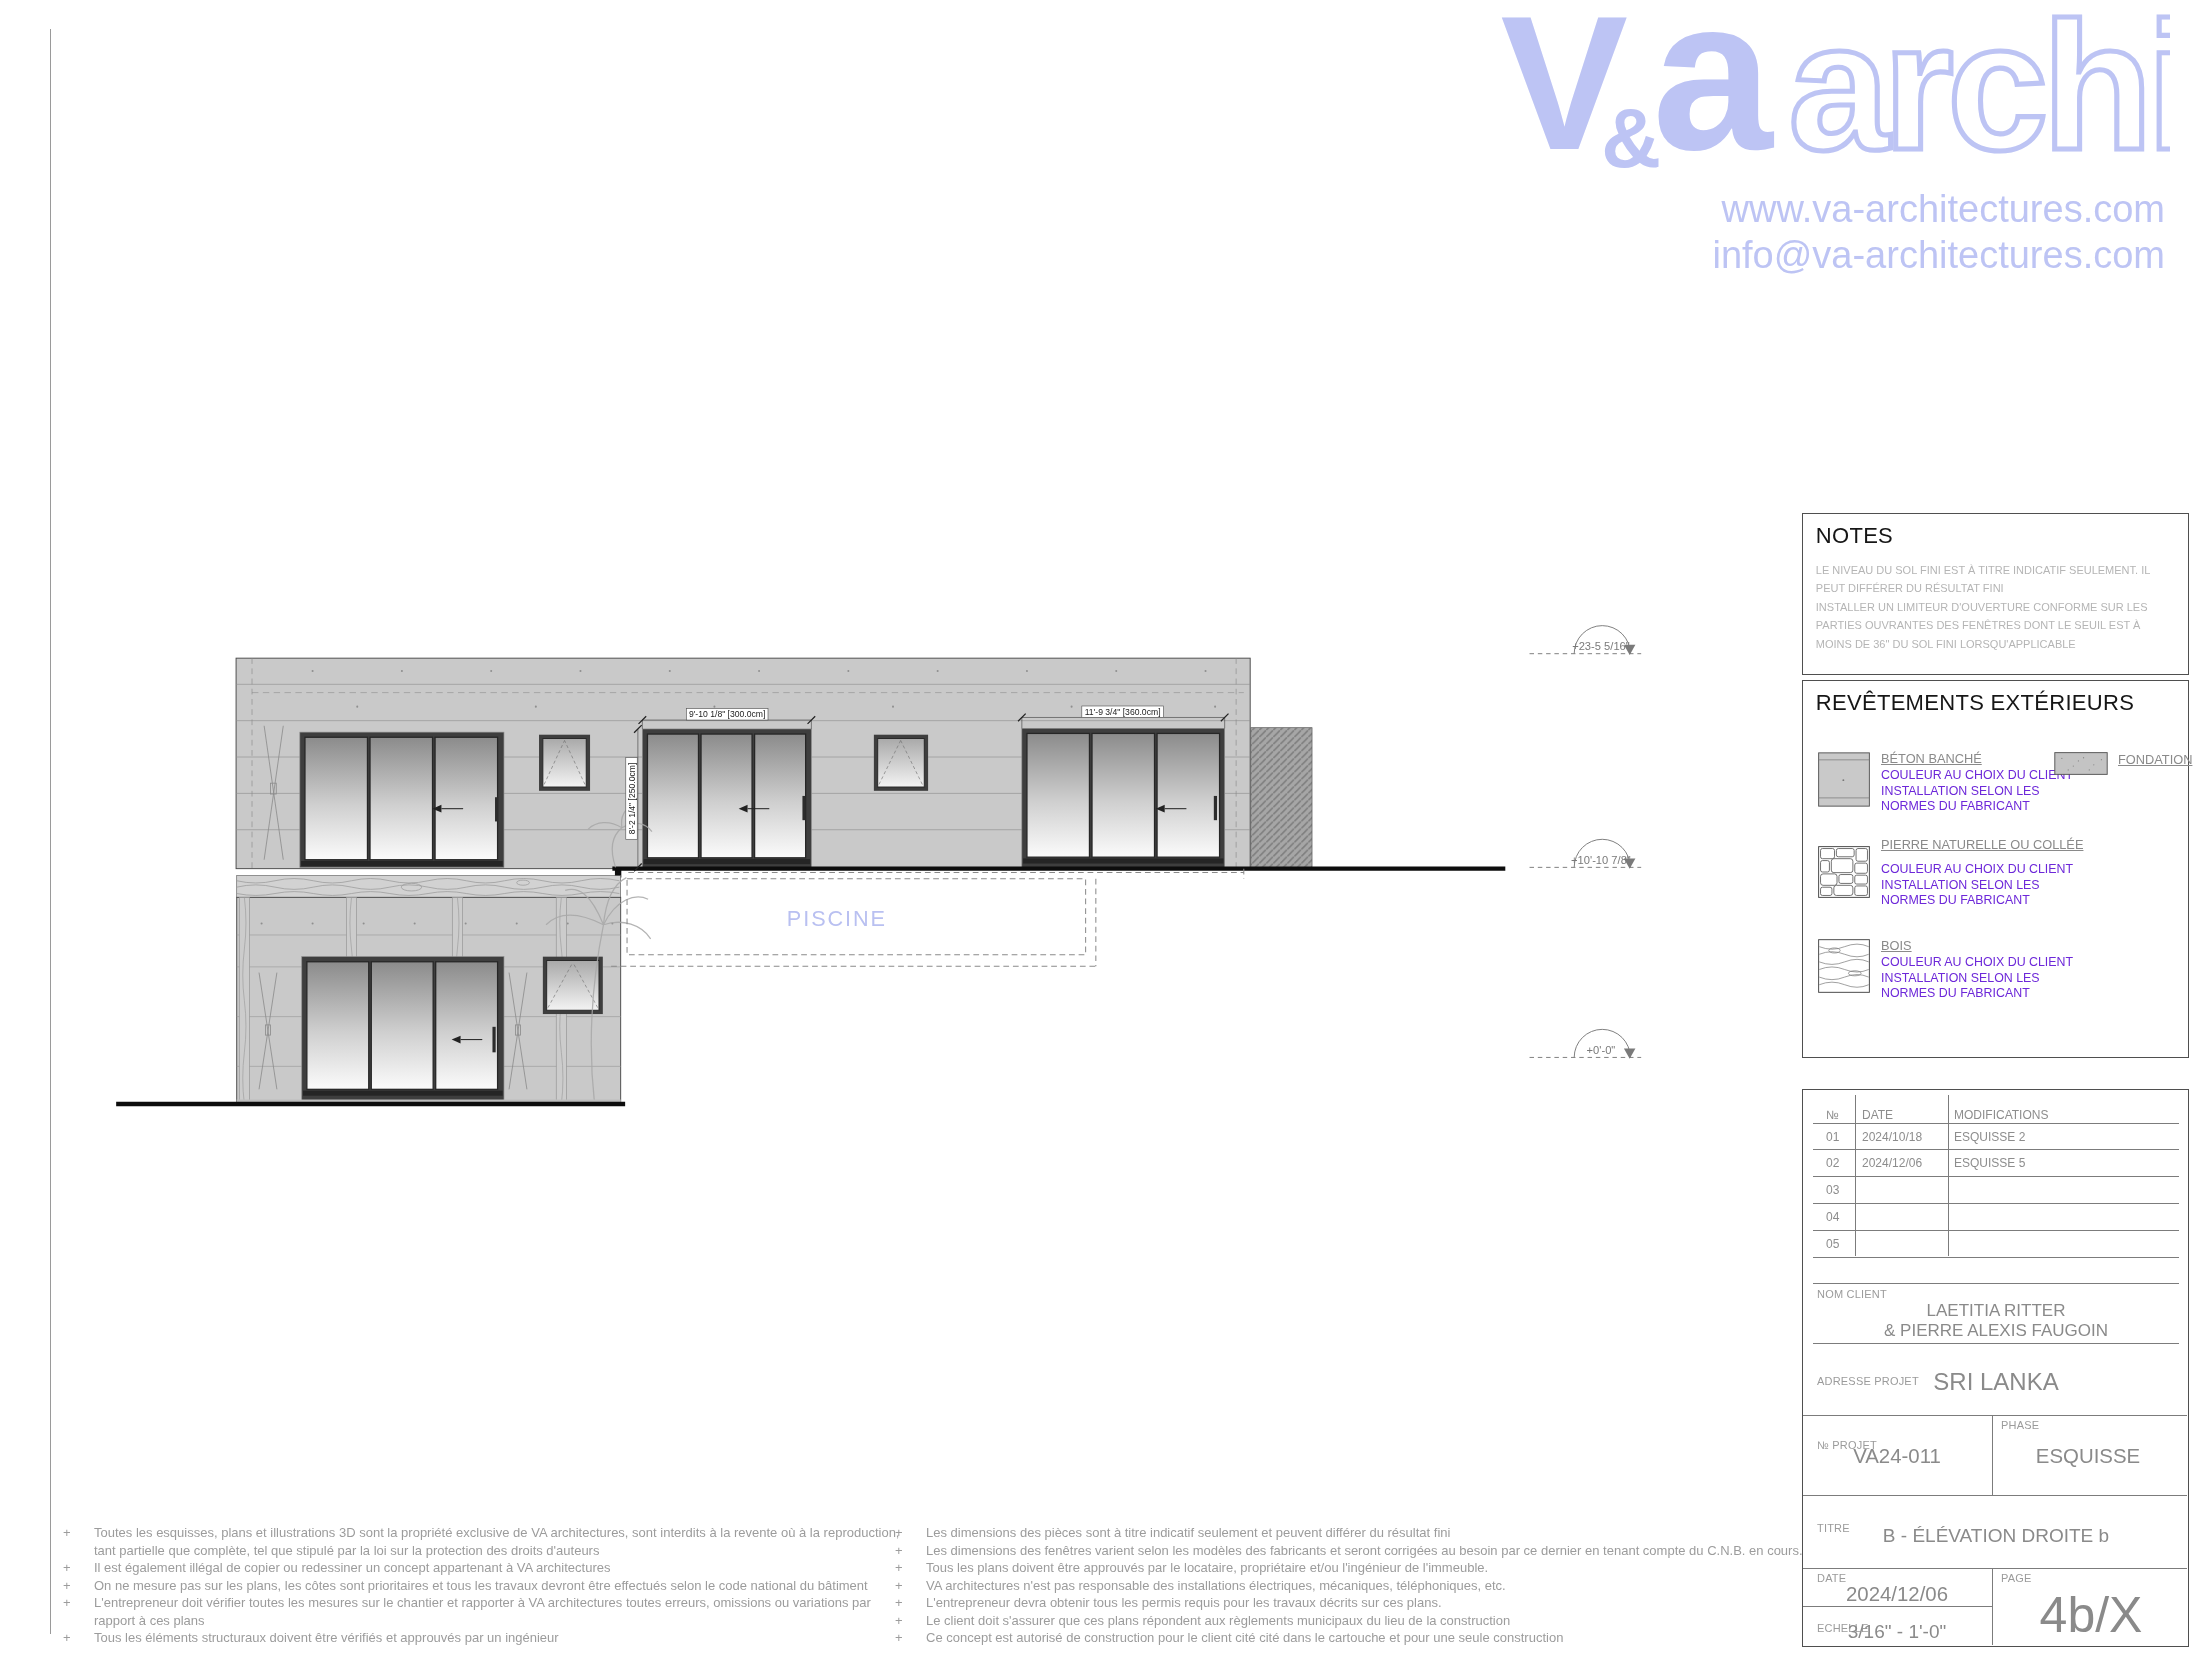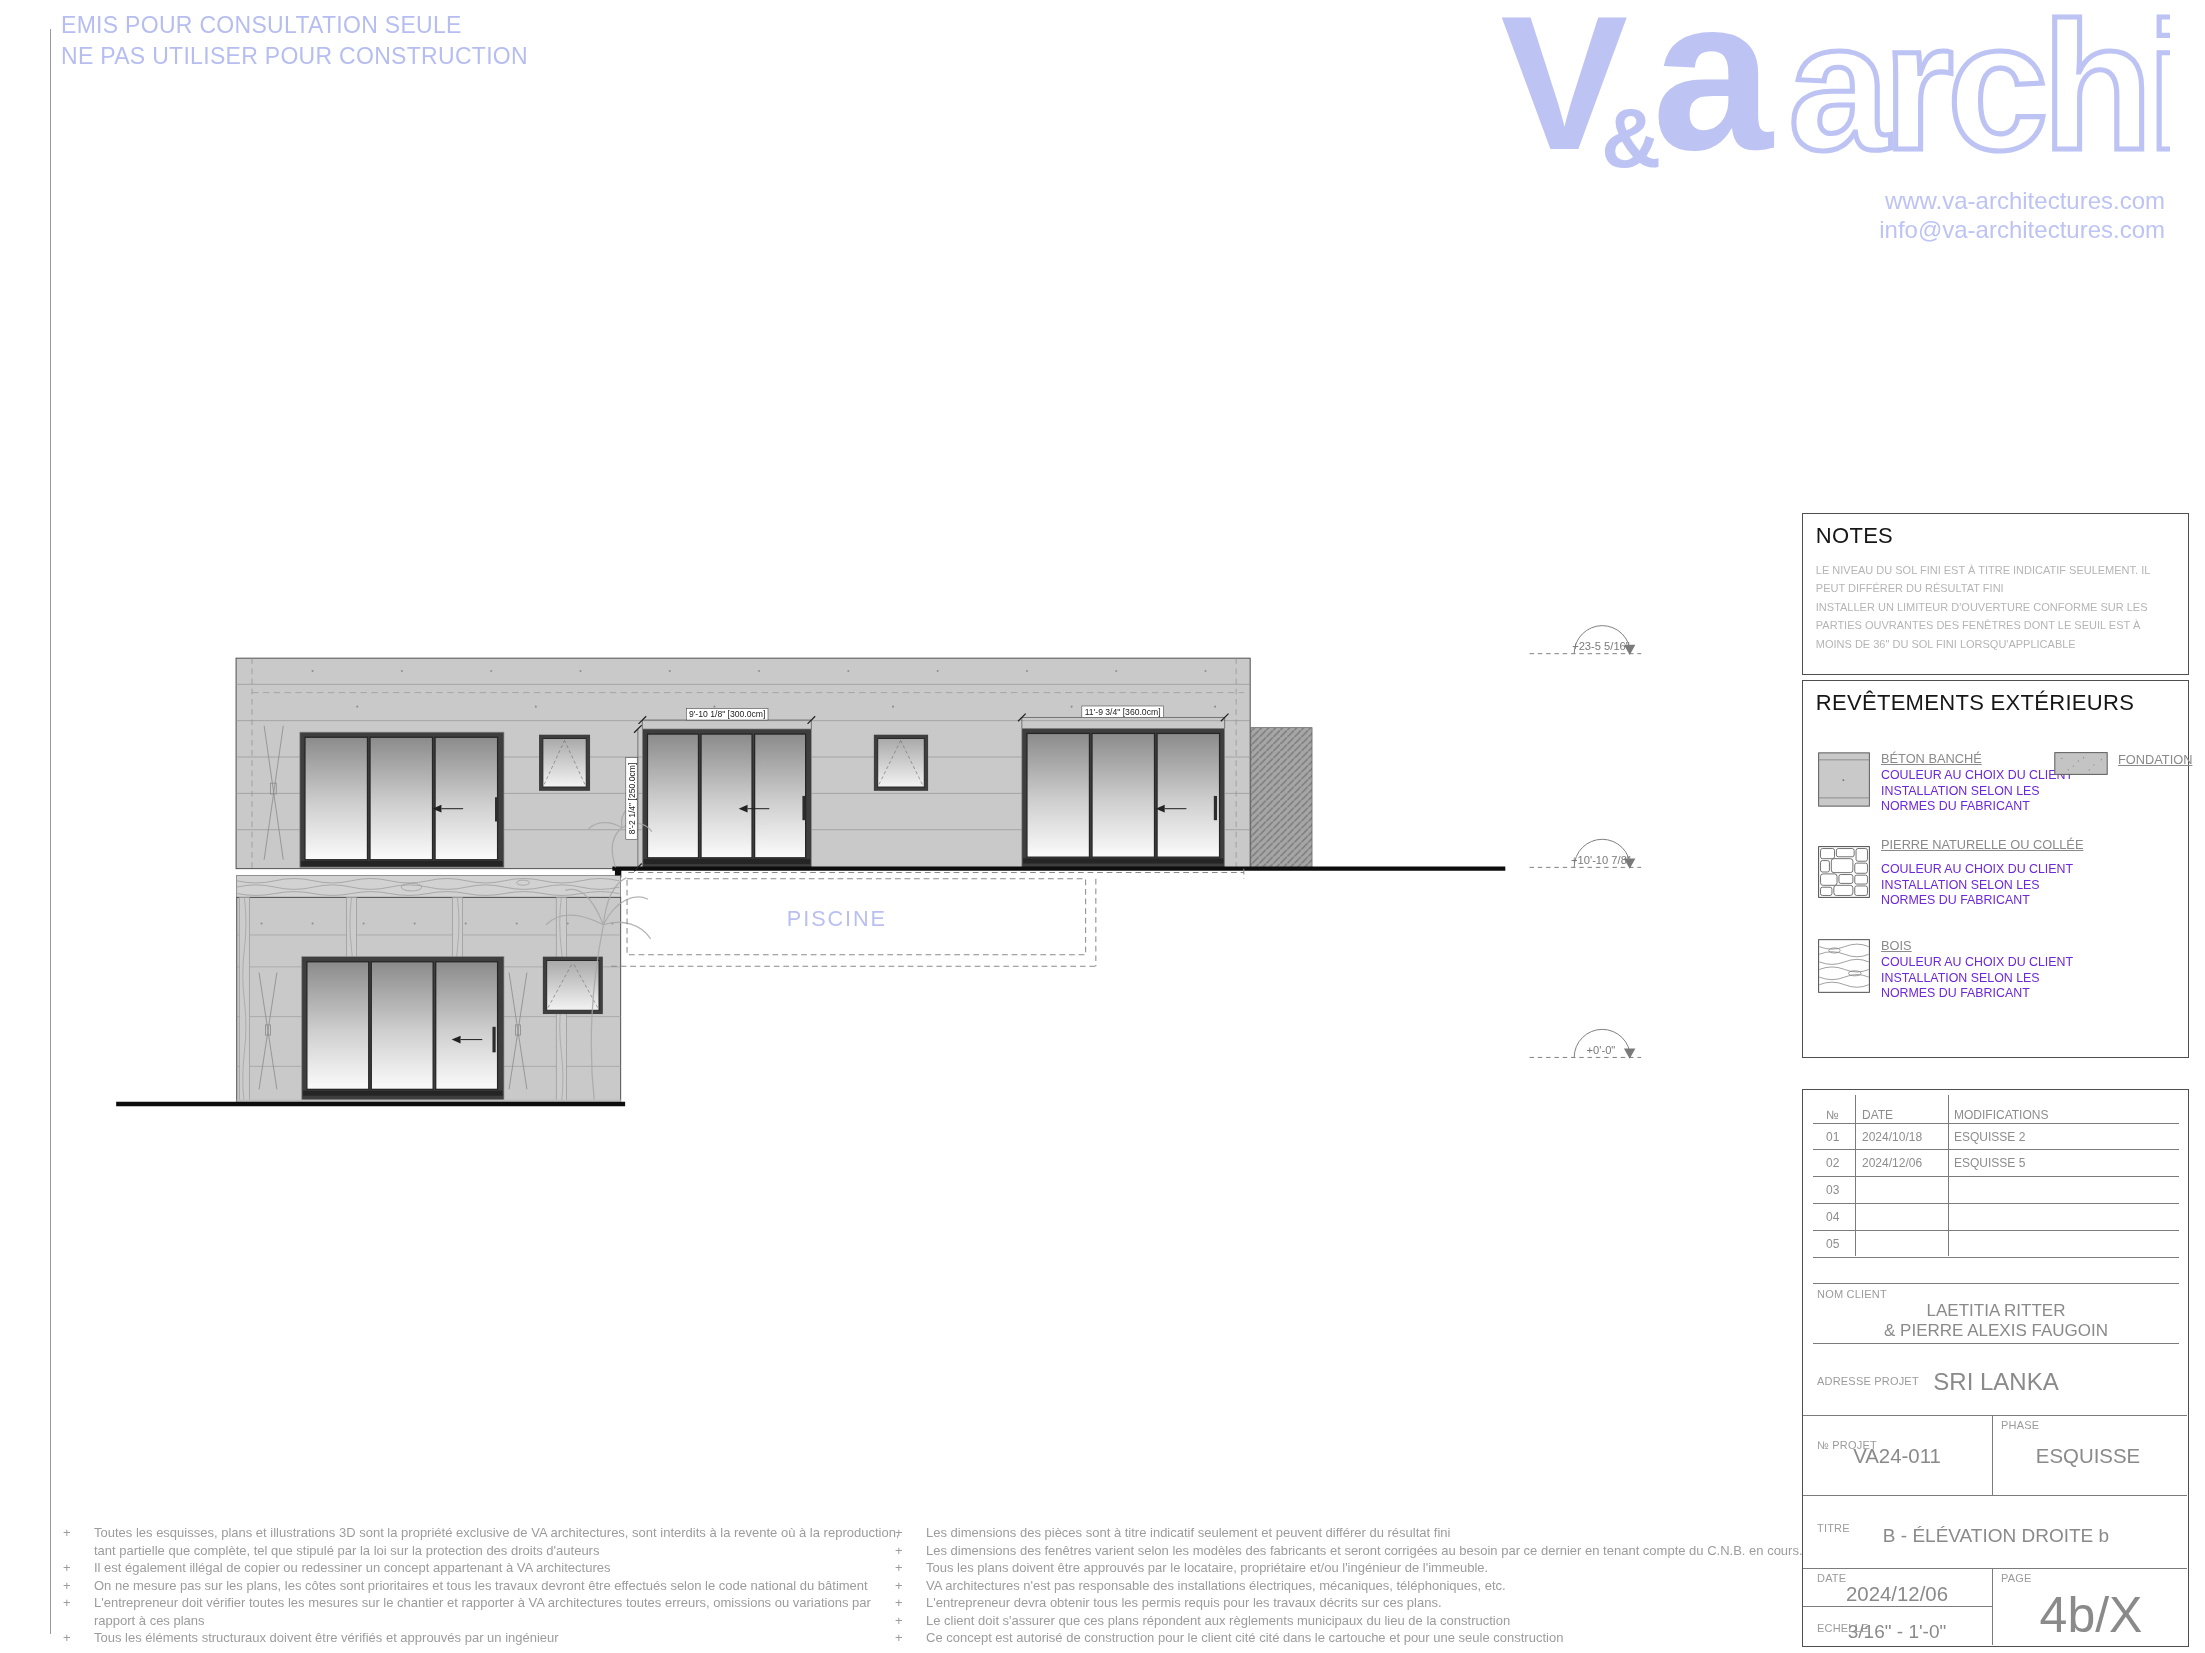--- a/index.html
+++ b/index.html
@@ -5,21 +5,21 @@
   html,body{margin:0;padding:0;background:#ffffff;}
   #sheet{position:relative;width:2205px;height:1654px;background:#fff;overflow:hidden;
          font-family:"Liberation Sans",sans-serif;}
   .abs{position:absolute;}
   .hl{position:absolute;height:0.6px;background:#7c7c7c;}
   .vl{position:absolute;width:0.6px;background:#7c7c7c;}
   
   #stamp{left:61px;top:10.2px;color:#b6bdf1;font-size:23px;line-height:1.32;letter-spacing:0.3px;}
   #left-border{left:50px;top:29px;width:1.3px;height:1605px;background:#9a9a9a;}
   
-  #contact{right:40px;top:186px;text-align:right;color:#bdc4f4;font-size:24px;line-height:1.22;}
+  #contact{right:40px;top:186px;text-align:right;color:#bdc4f4;font-size:38px;line-height:1.22;}
   
   .panel{position:absolute;left:1802px;width:387px;border:1.3px solid #4f4f4f;background:#fff;box-sizing:border-box;}
   .panel-title{position:absolute;left:12.8px;top:9px;color:#161616;font-size:22px;letter-spacing:0.3px;}
   .note-line{position:absolute;left:12.8px;color:#b5b5b5;font-size:11px;white-space:nowrap;}
   .mat-name{position:absolute;color:#8a8a8a;font-size:12.8px;text-decoration:underline;white-space:nowrap;}
   .mat-desc{position:absolute;color:#6d28d9;font-size:12.4px;white-space:nowrap;}
   
   #tblock{position:absolute;left:1802px;top:1089px;width:387px;height:558px;border:1.3px solid #4f4f4f;box-sizing:border-box;}
   .tb-label{position:absolute;color:#9b9b9b;font-size:11px;letter-spacing:0.2px;}
   .tb-val{position:absolute;color:#8a8a8a;text-align:center;transform:translateX(-50%);white-space:nowrap;}
@@ -30,24 +30,20 @@
   .disc-item .plus{width:31px;flex:0 0 31px;}
   .disc-item .txt{flex:1;}
 </style>
 </head>
 <body>
 
 <div id="sheet">
 
   <div id="left-border" class="abs"></div>
 
-  <div id="stamp" class="abs">
-    <div>EMIS POUR CONSULTATION SEULE</div>
-    <div>NE PAS UTILISER POUR CONSTRUCTION</div>
-  </div>
 
   <svg class="abs" style="left:1500px;top:6.4px;" width="670" height="172" viewBox="0 0 1050 270">
     <text x="0" y="225" font-size="300" font-weight="bold" fill="#bdc4f4" letter-spacing="-14">V</text>
     <text x="158" y="252" font-size="130" font-weight="bold" fill="#bdc4f4">&amp;</text>
     <text x="238" y="225" font-size="340" font-weight="bold" fill="#bdc4f4">a</text>
     <text x="452" y="225" font-size="285" font-weight="bold" fill="none" stroke="#bdc4f4" stroke-width="8" letter-spacing="-10">archi</text>
   </svg>
 
   <div id="contact" class="abs">
     <div>www.va-architectures.com</div>

